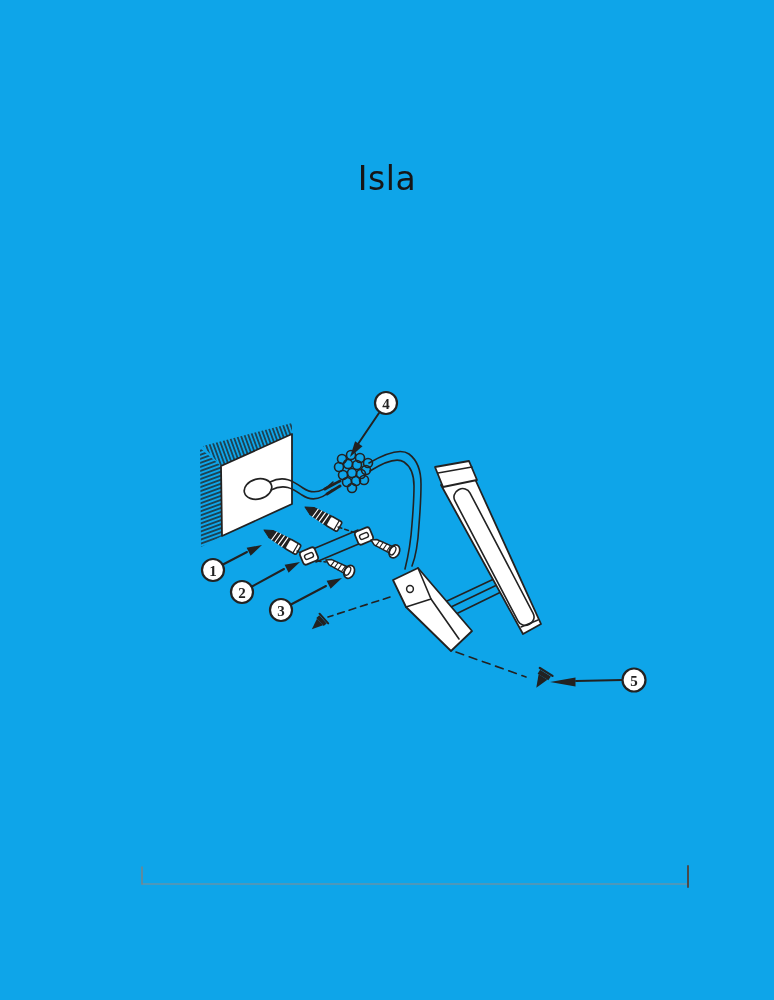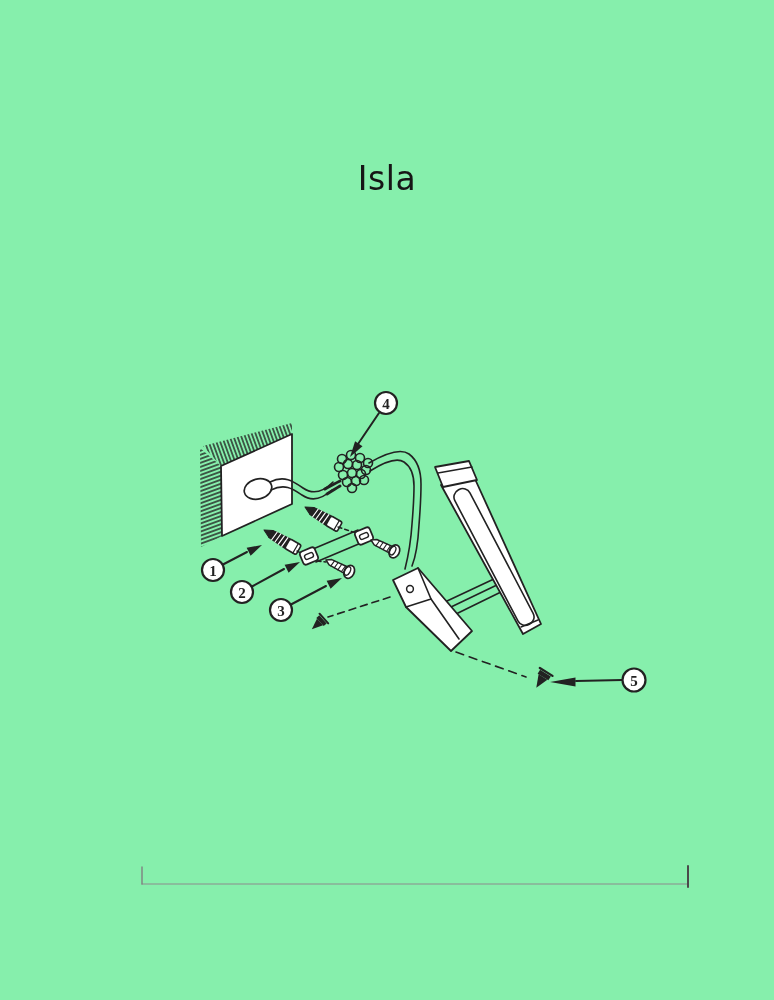--- a/index.html
+++ b/index.html
@@ -1,20 +1,20 @@
 <!DOCTYPE html>
 <html><head>
 <meta charset="utf-8">
 <style>
   html,body{margin:0;padding:0;background:#e8e8e8;}
   .page{
     position:relative;
     width:774px;height:1000px;
     margin:0 auto;
-    background:#86efac;
+    background:#0ea5e9;
     overflow:hidden;
     font-family:"DejaVu Sans","Liberation Sans",sans-serif;
   }
   .title-block{
     position:absolute;
     top:161px;left:0;width:100%;
     text-align:center;
     color:#161616;
     font-size:33px;
     line-height:36px;

